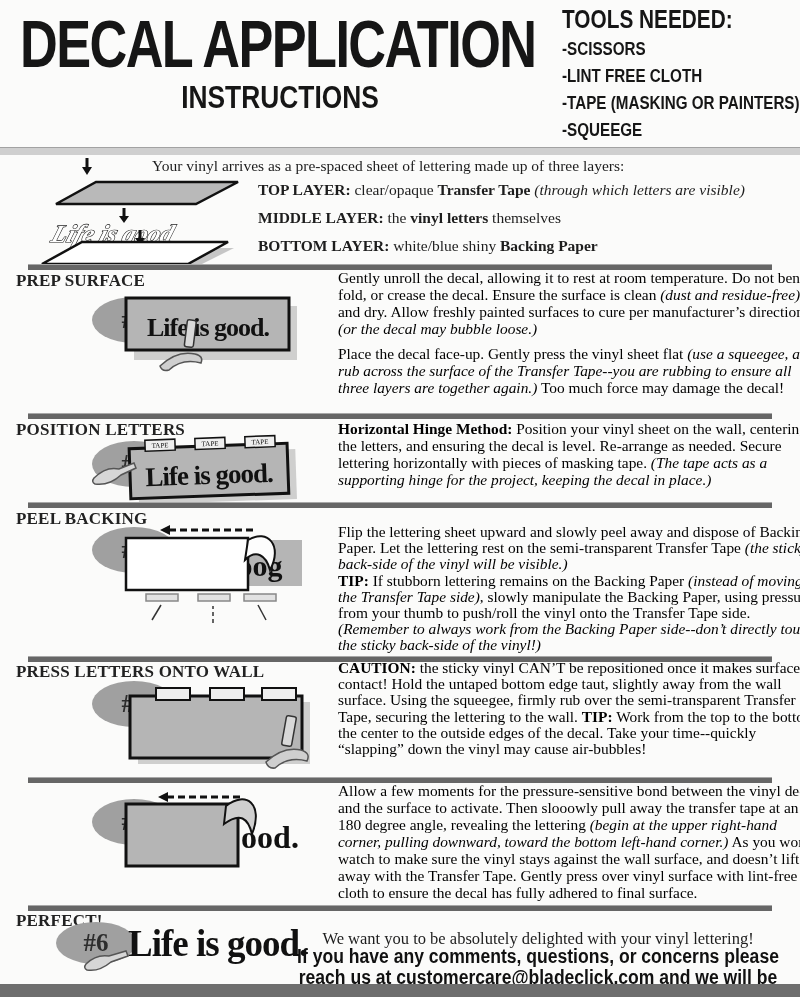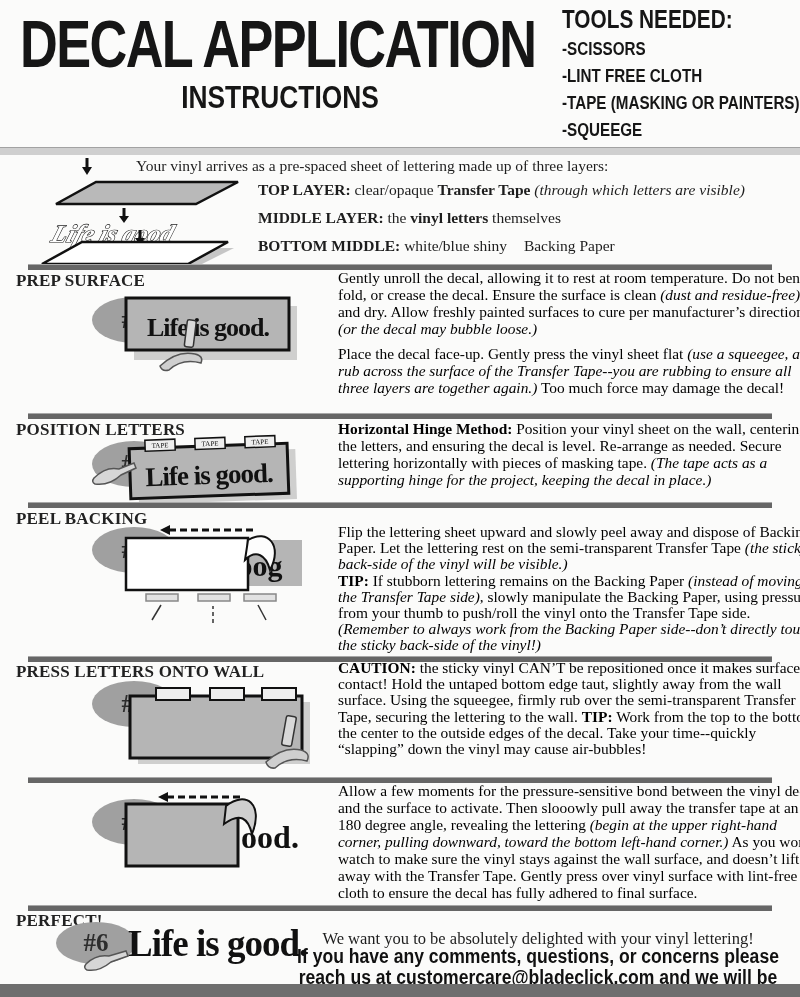--- a/index.html
+++ b/index.html
@@ -15,21 +15,21 @@
   .tools{position:absolute;left:562px;top:5px;transform:scaleX(.8);transform-origin:left top;color:#161616;}
   .tools-heading{font-size:26px;line-height:1.15;}
   .tool-item{font-size:19px;line-height:27px;white-space:nowrap;}
 
   .hairbar{position:absolute;left:0;top:147px;width:800px;height:7px;background:#cfcfcf;border-top:1px solid #a2a2a2;}
   .sep{position:absolute;left:28px;width:744px;height:5px;background:#666;border-top:1px solid #a8a8a8;}
   .footer-bar{position:absolute;left:0;top:984px;width:800px;height:13px;background:#6e6e6e;}
 
   
   .layers-illo{position:absolute;left:22px;top:156px;}
-  .layers-intro{position:absolute;left:136px;top:157px;width:620px;font-size:15.5px;}
+  .layers-intro{position:absolute;left:152px;top:157px;width:620px;font-size:15.5px;}
   .layer-row{position:absolute;left:258px;font-size:15.5px;white-space:nowrap;}
   .layer-row p{margin:0;}
   .lr1{top:181px;} .lr2{top:209px;} .lr3{top:237px;}
 
   
   .step-title{position:absolute;left:16px;font-weight:bold;font-size:17px;letter-spacing:.2px;color:#222;}
   .badge{position:absolute;left:92px;width:84px;height:46px;background:#a0a0a0;border-radius:50%;
     display:flex;align-items:center;justify-content:center;font-size:25px;font-weight:bold;color:#2d2d2d;}
   .step-text{position:absolute;left:296px;width:482px;font-size:15.4px;line-height:17px;color:#000000;margin-left:42px;}
   .step-text p{margin:0;}
@@ -87,21 +87,21 @@
   </svg>
 
   <div class="layers-intro">Your vinyl arrives as a pre-spaced sheet of lettering made up of three layers:</div>
   <div class="layer-row lr1">
       <p><span style="font-weight: bold;">TOP LAYER:</span><span> clear/opaque </span><span style="font-weight: bold;">Transfer Tape</span><span style="font-style: italic;"> (through which letters are visible)</span></p>
     </div>
   <div class="layer-row lr2">
       <p><span style="font-weight: bold;">MIDDLE LAYER:</span><span> the </span><span style="font-weight: bold;">vinyl letters</span><span> themselves</span></p>
     </div>
   <div class="layer-row lr3">
-      <p><span style="font-weight: bold;">BOTTOM MIDDLE:</span><span> white/blue shiny </span><span style="font-weight: normal; margin-left: 13px;">Backing Paper</span></p>
+      <p><span style="font-weight: bold;">BOTTOM LAYER:</span><span> white/blue shiny </span><span style="font-weight: bold;">Backing Paper</span></p>
     </div>
 
   <div class="sep" style="top:264px"></div>
 
   <div class="step-title" style="top:271px">PREP SURFACE</div>
   <div class="badge" style="top:297px">#1</div>
   <svg class="illo" style="left:122px;top:292px" width="185" height="88" viewBox="0 0 185 88">
     <rect x="12" y="14" width="163" height="54" fill="#9a9a9a" opacity=".45"></rect>
     <rect x="4" y="6" width="163" height="52" fill="#b5b5b5" stroke="#111" stroke-width="3"></rect>
     <text x="86" y="44" text-anchor="middle" font-size="26" font-weight="bold" fill="#111" letter-spacing="-1">Life is good.</text>

